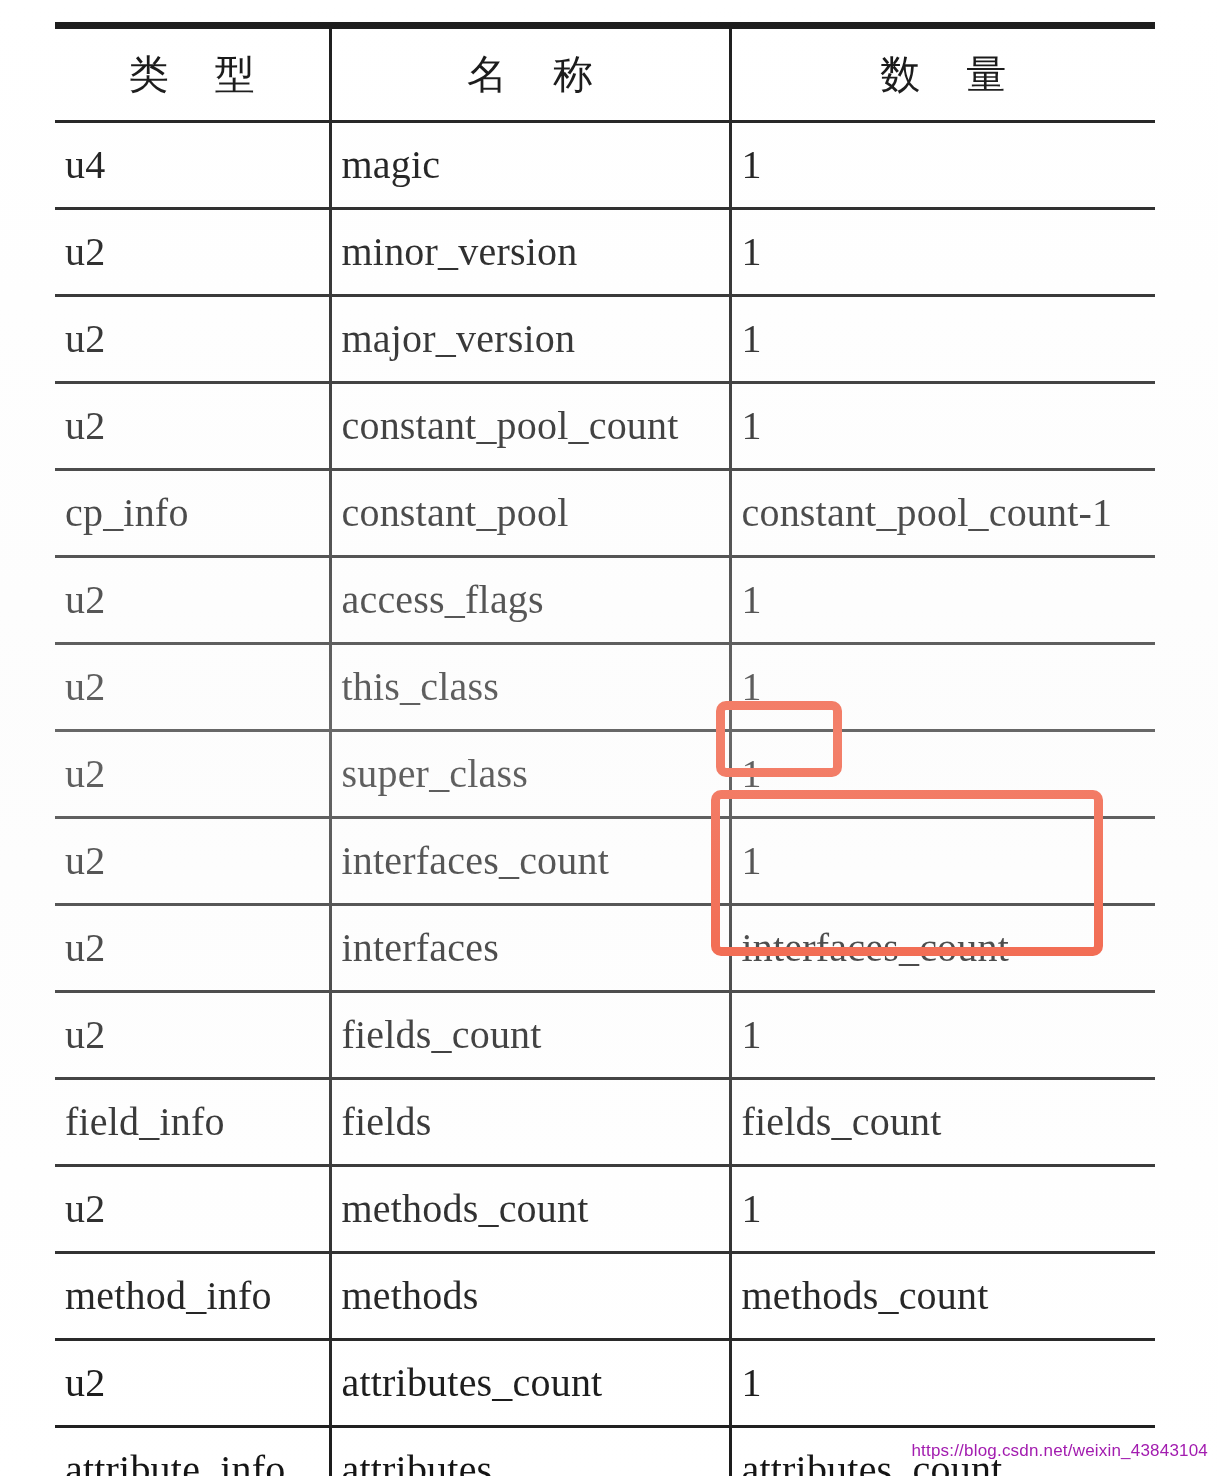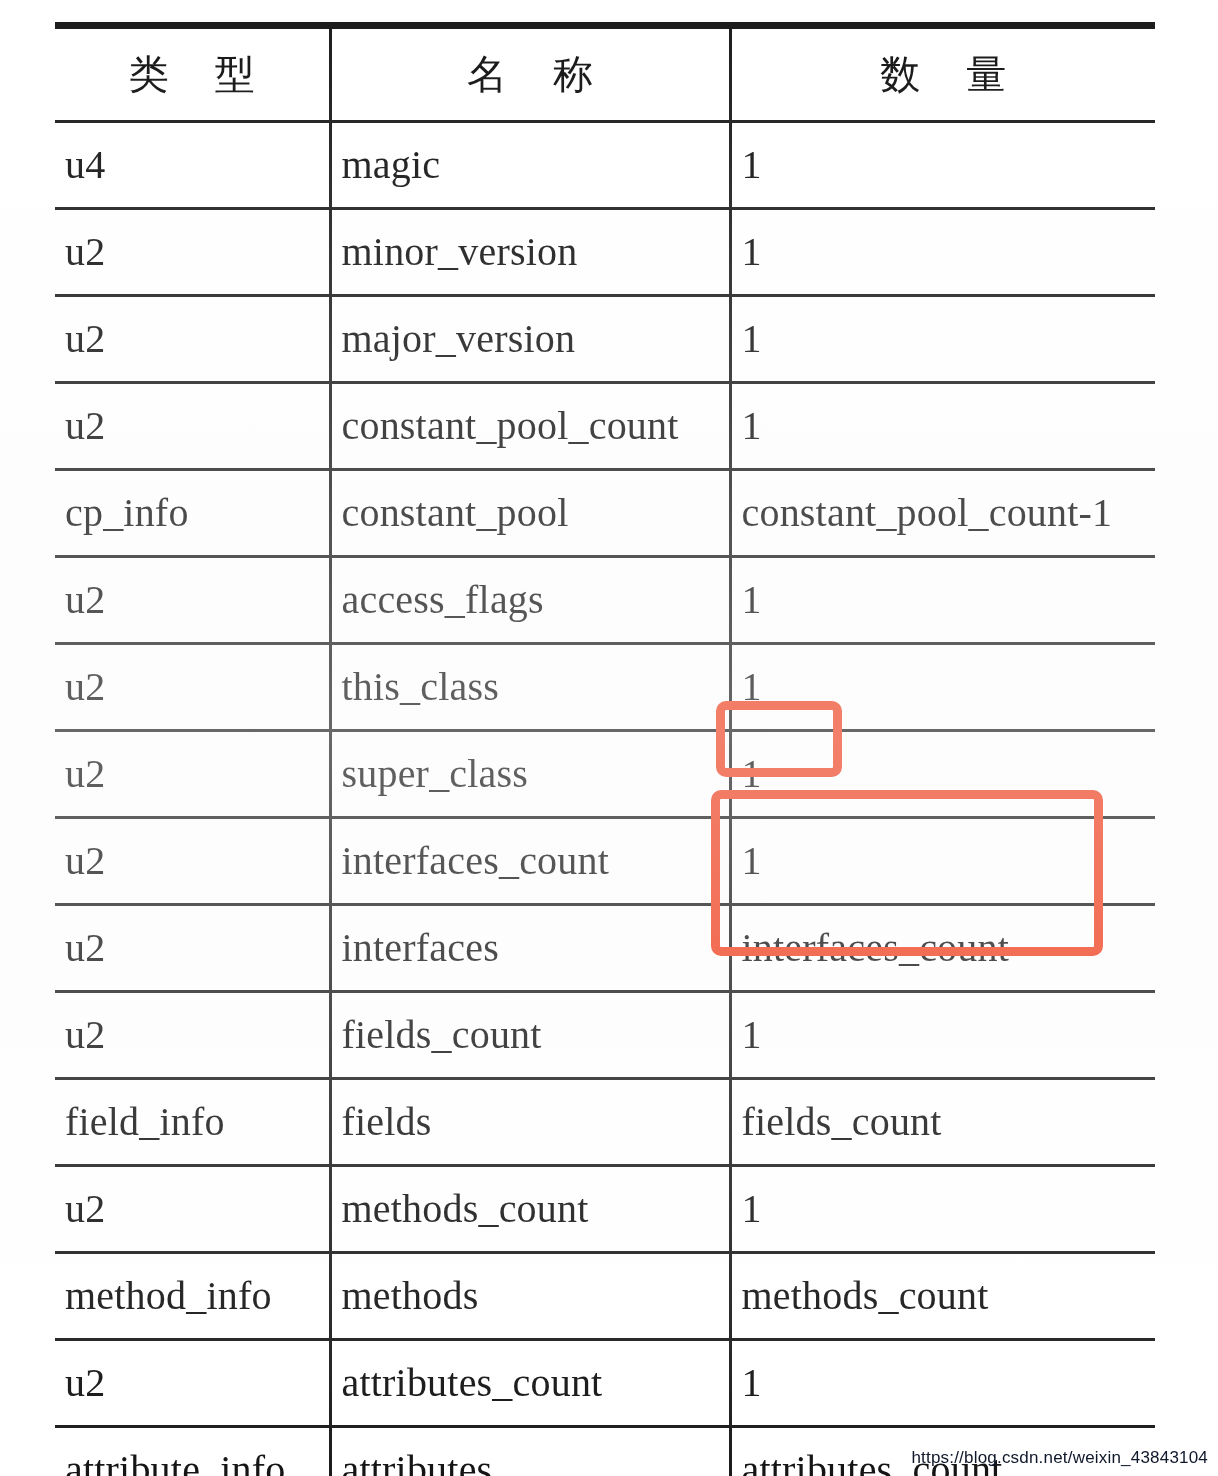--- a/index.html
+++ b/index.html
@@ -78,24 +78,24 @@
     box-sizing:border-box;
     pointer-events:none;
     background:transparent;
   }
   #anno-super{ left:716px; top:701px;  width:126px; height:76px; }
   #anno-iface{ left:711px; top:790px;  width:392px; height:166px; }
 
   
   .watermark{
     position:absolute;
-    right:10px; bottom:8px;
+    right:10px; bottom:15px;
     font-family:"Liberation Sans","DejaVu Sans",sans-serif;
     font-size:17px;
-    color:#0f172a;
+    color:#a21caf;
     letter-spacing:0.2px;
     white-space:nowrap;
   }
 </style>
 </head>
 <body>
 
 <div id="page">
 
   <div class="table-wrap">

